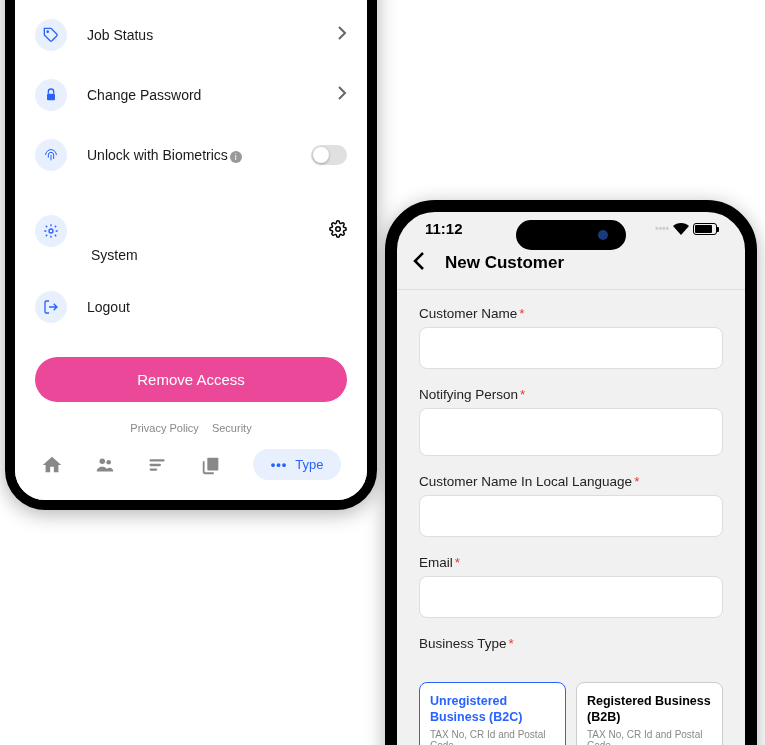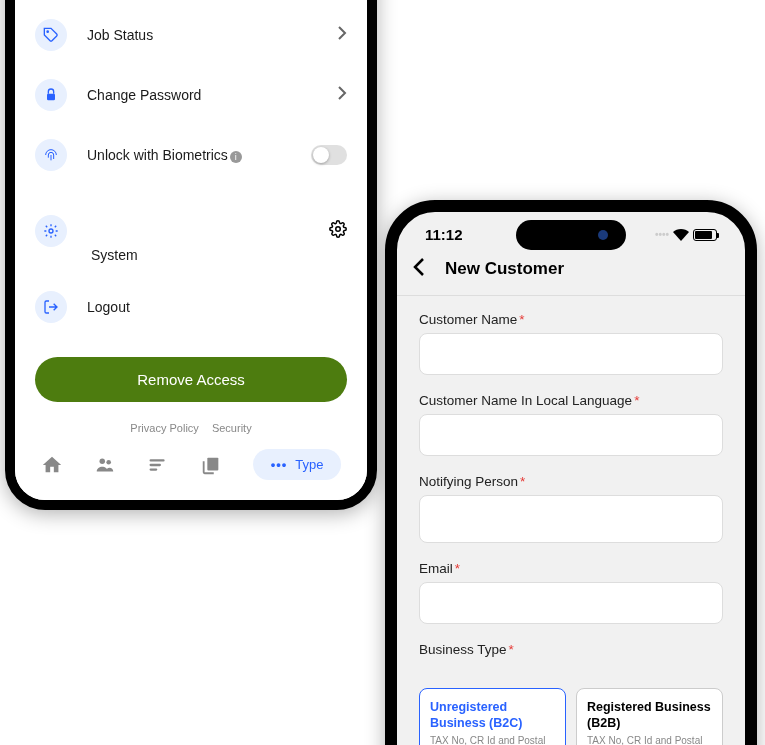--- a/index.html
+++ b/index.html
@@ -34,21 +34,21 @@
   width: 16px; height: 16px; background: #fff; border-radius: 50%;
   box-shadow: 0 1px 3px rgba(0,0,0,0.3);
 }
 .gear-icon { color: #000; }
 .info-icon { 
   display: inline-flex; width: 12px; height: 12px; background: #999; color: #fff;
   border-radius: 50%; font-size: 9px; align-items: center; justify-content: center;
   margin-left: 2px;
 }
 .remove-btn {
-  width: 100%; padding: 14px; background: #4d7c0f; color: #fff; border: none;
+  width: 100%; padding: 14px; background: #ec4899; color: #fff; border: none;
   border-radius: 28px; font-size: 15px; font-weight: 500; margin: 20px 0 10px;
 }
 .footer-links { text-align: center; font-size: 11px; color: #888; margin-top: 10px; }
 .footer-links span { margin: 0 5px; }
 .logo { text-align: center; margin-top: 4px; }
 .logo-text { font-size: 20px; font-weight: 700; }
 .logo-bridge { color: #1a1a5e; }
 .logo-lcs { font-size: 9px; color: #888; vertical-align: super; }
 .logo-mark {
   display: inline-block; width: 24px; height: 24px;
@@ -84,21 +84,21 @@
   position: absolute; top: 8px; left: 50%; transform: translateX(-50%);
   width: 110px; height: 30px; background: #000; border-radius: 18px;
   z-index: 10;
 }
 .notch::after {
   content: ''; position: absolute; right: 18px; top: 10px;
   width: 10px; height: 10px; background: #1a3a7a; border-radius: 50%;
 }
 .status-bar {
   display: flex; justify-content: space-between; align-items: center;
-  padding: 14px 28px 4px; font-size: 15px; font-weight: 600;
+  padding: 8px 28px 4px; font-size: 15px; font-weight: 600;
 }
 .status-right { display: flex; gap: 4px; align-items: center; }
 .signal-dots { color: #ccc; font-size: 10px; letter-spacing: 0px; }
 .wifi-icon, .battery-icon { display: inline-flex; }
 .battery-icon {
   width: 24px; height: 12px; border: 1.5px solid #000; border-radius: 3px; position: relative;
 }
 .battery-icon::before {
   content: ''; position: absolute; left: 1px; top: 1px; bottom: 1px; right: 4px;
   background: #000; border-radius: 1px;
@@ -269,26 +269,26 @@
     </span>
     <span class="header2-title">New Customer</span>
   </div>
 
   <div class="form">
     <div class="field">
       <label class="field-label"><span>Customer Name</span><span class="req">*</span></label>
       <input class="field-input" style="">
     </div>
     <div class="field">
+      <label class="field-label"><span>Notifying Person</span><span class="req">*</span></label>
+      <input class="field-input field-textarea-small" style="">
+    </div>
+    <div class="field">
       <label class="field-label"><span>Customer Name In Local Language</span><span class="req">*</span></label>
       <input class="field-input" style="">
-    </div>
-    <div class="field">
-      <label class="field-label"><span>Notifying Person</span><span class="req">*</span></label>
-      <input class="field-input field-textarea-small" style="">
     </div>
     <div class="field">
       <label class="field-label"><span>Email</span><span class="req">*</span></label>
       <input class="field-input" style="">
     </div>
     <div class="field">
       <label class="field-label"><span>Business Type</span><span class="req">*</span></label>
       <div class="biz-types">
         <div class="biz-card selected">
           <div class="biz-title">Unregistered Business (B2C)</div>

